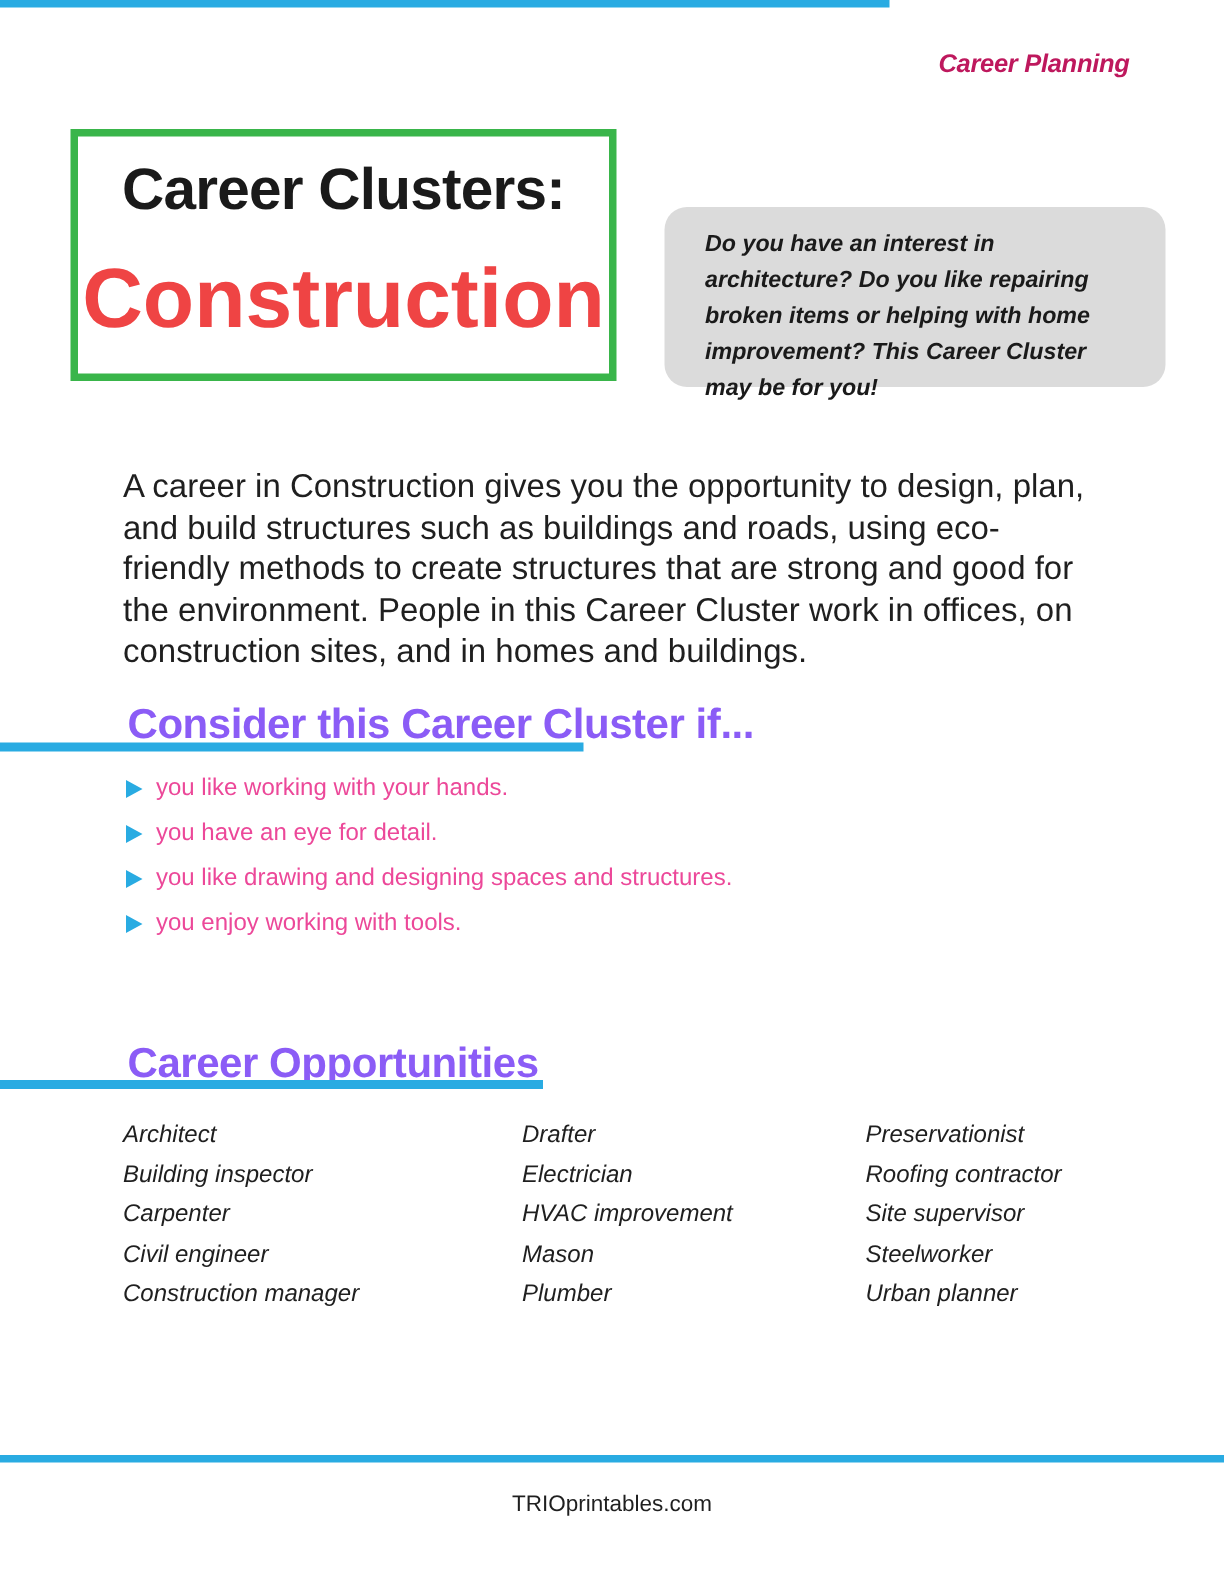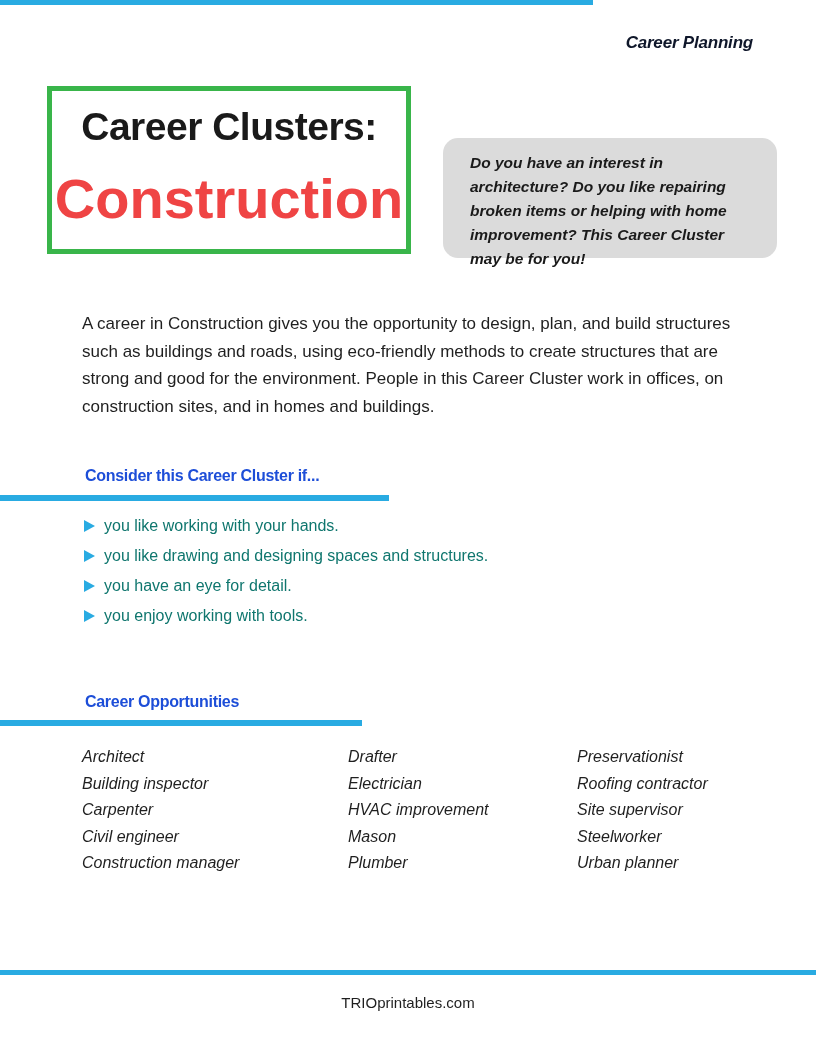--- a/index.html
+++ b/index.html
@@ -15,21 +15,21 @@
   .abs { position: absolute; }
 
   
   .top-rule {
     left: 0; top: 42; width: 593px; height: 5px;
     background: #29abe2;
   }
   .header-label {
     top: 33px; right: 63px;
     font-size: 17px; font-weight: bold; font-style: italic;
-    color: #0f172a; letter-spacing: -0.2px;
+    color: #be185d; letter-spacing: -0.2px;
   }
 
   
   .title-box {
     left: 47px; top: 86px; width: 364px; height: 168px;
     border: 5px solid #39b54a; box-sizing: border-box;
     background: #ffffff;
     display: flex; flex-direction: column;
     align-items: center; justify-content: center;
     gap: 24px; padding-bottom: 6px;
@@ -54,45 +54,45 @@
     margin: 0;
     font-size: 15.5px; line-height: 24px;
     font-style: italic; font-weight: 600;
     color: #1a1a1a;
   }
 
   
   .description {
     left: 82px; top: 310px; width: 652px;
     margin: 0;
-    font-size: 17px; line-height: 27.5px;
+    font-size: 22px; line-height: 27.5px;
     color: #1f1f1f;
   }
 
   
   .section-heading {
     margin: 0;
-    font-size: 16px; font-weight: bold;
-    color: #1d4ed8; letter-spacing: -0.3px;
+    font-size: 28px; font-weight: bold;
+    color: #8b5cf6; letter-spacing: -0.3px;
   }
   .heading-consider { left: 85px; top: 467px; }
   .heading-opportunities { left: 85px; top: 693px; }
   .rule { background: #29abe2; height: 6px; left: 0; }
   .rule-consider { top: 495px; width: 389px; }
   .rule-opportunities { top: 720px; width: 362px; }
 
   
   .bullet-list {
     left: 84px; top: 511px; width: 600px;
     list-style: none; margin: 0; padding: 0;
   }
   .bullet-list li {
     display: flex; align-items: center;
     height: 30px;
-    font-size: 16px; color: #0f766e;
+    font-size: 16px; color: #ec4899;
   }
   .tri {
     width: 0; height: 0; flex: 0 0 auto;
     border-left: 11px solid #29abe2;
     border-top: 6.5px solid transparent;
     border-bottom: 6.5px solid transparent;
     margin-right: 9px;
   }
 
   
@@ -135,25 +135,25 @@
   <h2 class="abs section-heading heading-consider">Consider this Career Cluster if...</h2>
   <div class="abs rule rule-consider"></div>
 
   <ul class="abs bullet-list">
     <li>
       <span class="tri"></span>
       <span>you like working with your hands.</span>
     </li>
     <li>
       <span class="tri"></span>
-      <span>you like drawing and designing spaces and structures.</span>
+      <span>you have an eye for detail.</span>
     </li>
     <li>
       <span class="tri"></span>
-      <span>you have an eye for detail.</span>
+      <span>you like drawing and designing spaces and structures.</span>
     </li>
     <li>
       <span class="tri"></span>
       <span>you enjoy working with tools.</span>
     </li>
   </ul>
 
   <h2 class="abs section-heading heading-opportunities">Career Opportunities</h2>
   <div class="abs rule rule-opportunities"></div>
 

